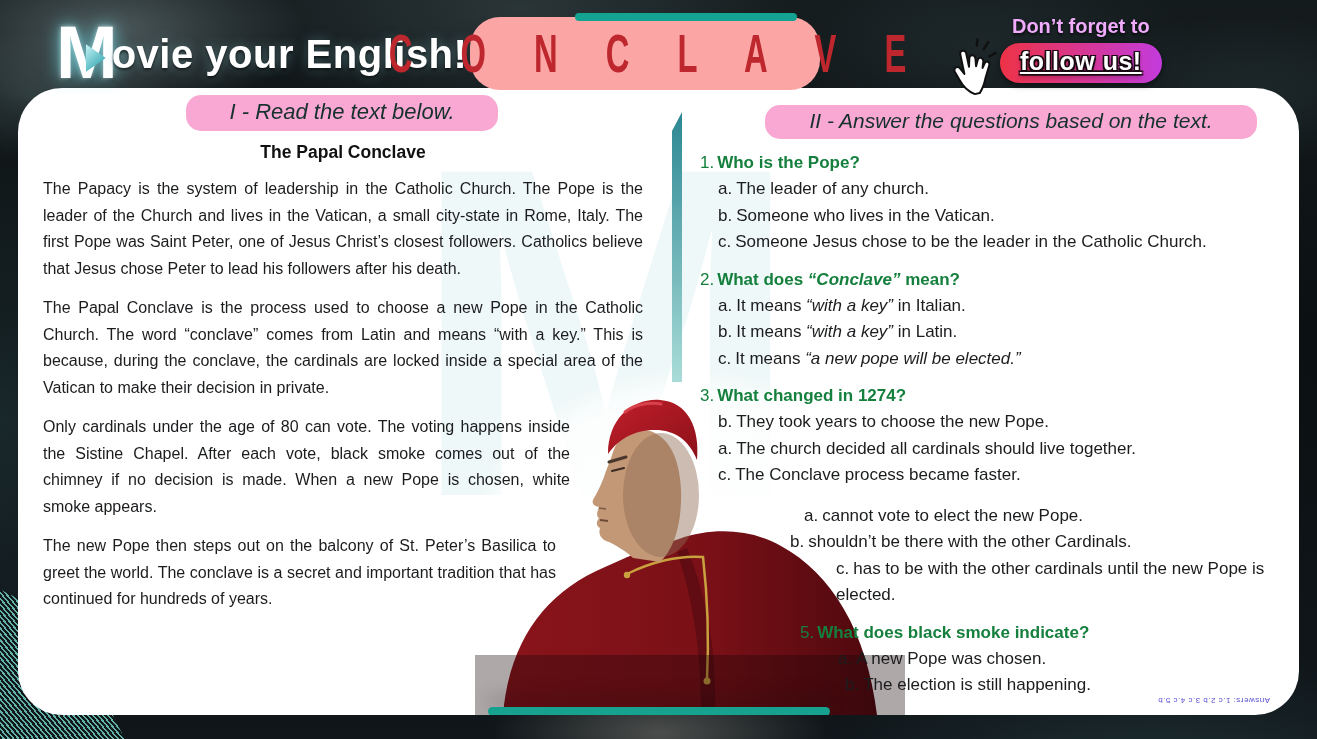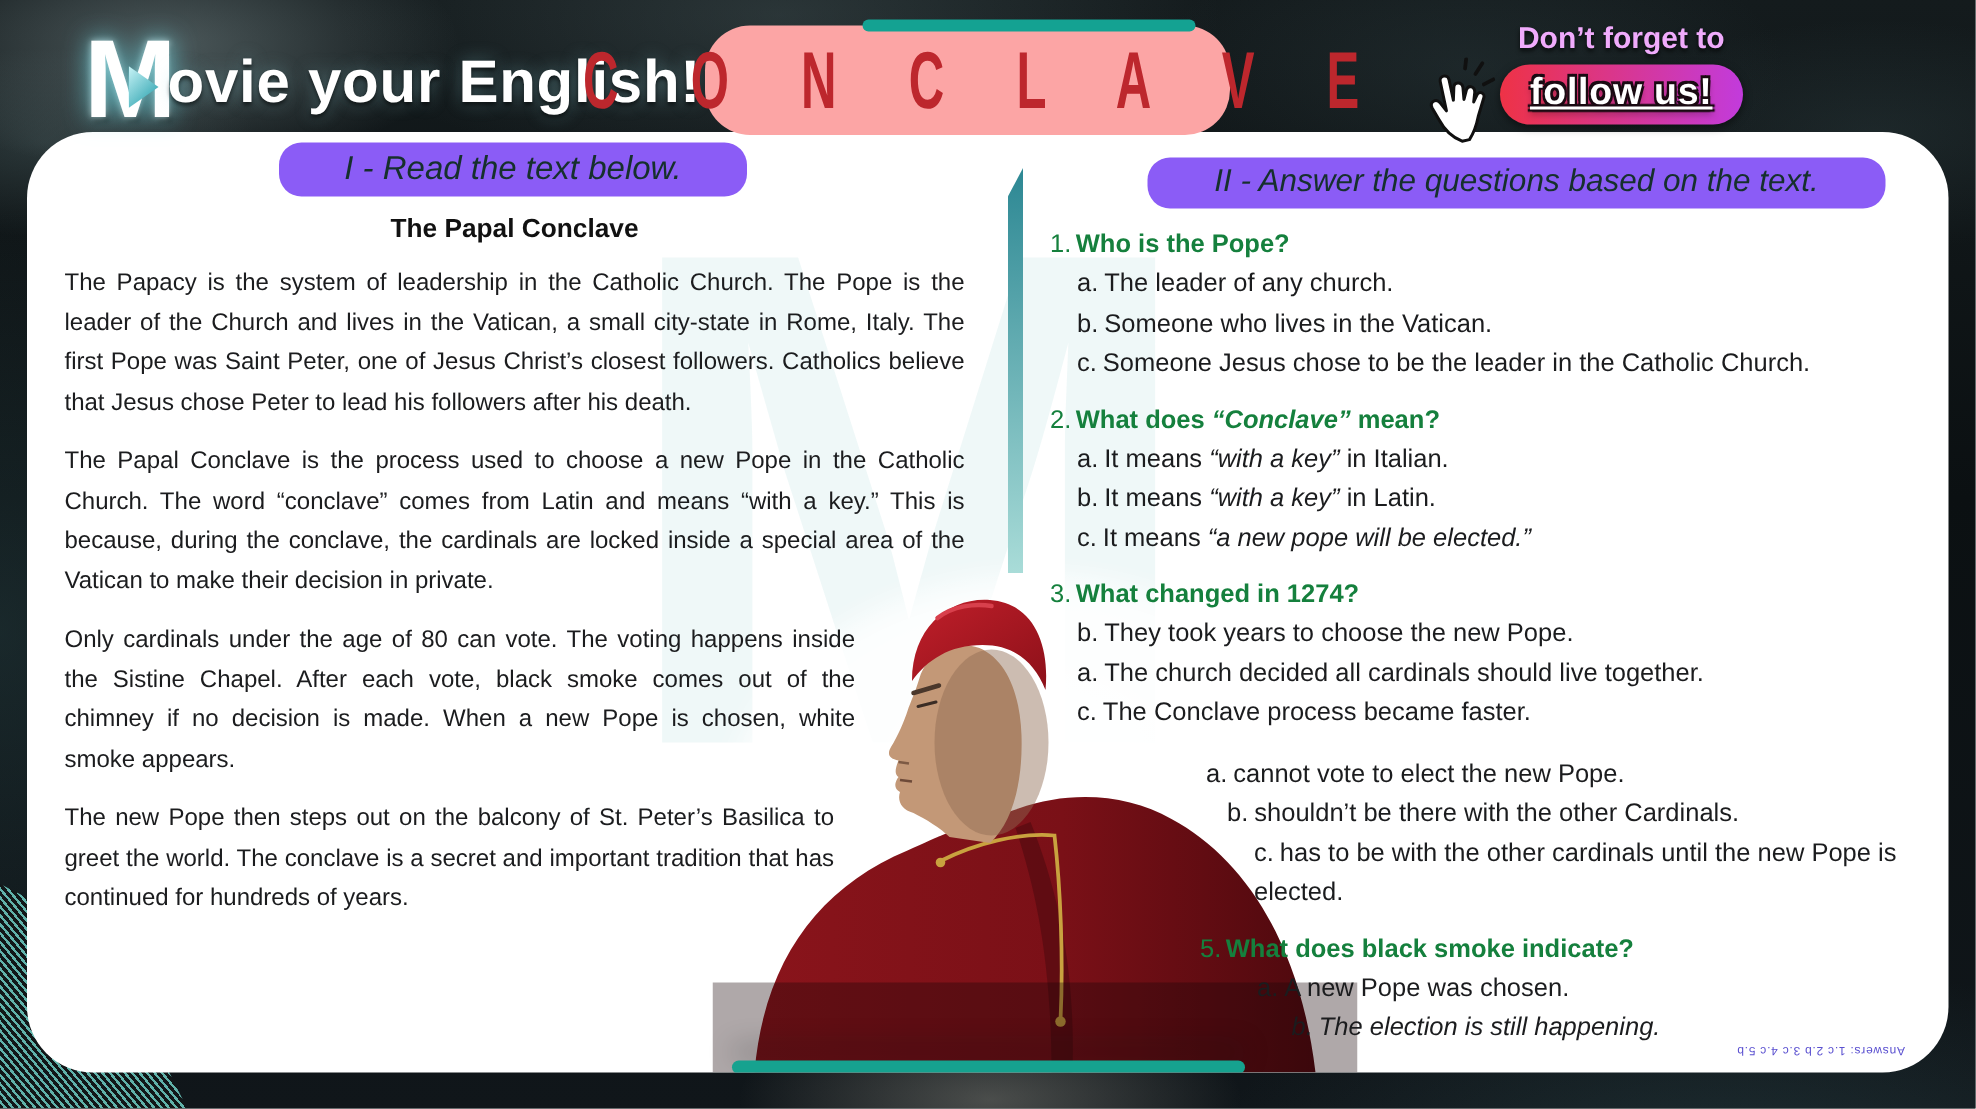--- a/index.html
+++ b/index.html
@@ -70,21 +70,21 @@
   
   .card {
     position:absolute; left:18px; top:88px; width:1281px; height:627px; z-index:2;
     background:#fff; border-radius:44px; overflow:hidden;
   }
   .watermark {
     position:absolute; left:392px; top:10px; z-index:0;
     font-size:470px; font-weight:700; color:rgba(35,160,150,0.07); line-height:1;
   }
   .pill {
-    background:#8b5cf6; color:#16302d; border-radius:15px;
+    background:#f9a8d4; color:#16302d; border-radius:15px;
     font-style:italic; text-align:center; padding:4px 0 6px 0;
   }
   .left-col { position:absolute; left:25px; top:7px; width:600px; z-index:3; }
   .left-col .pill { width:312px; margin-left:143px; font-size:22px; }
   .read-title { margin-top:11px; text-align:center; font-weight:700; font-size:17.5px; color:#111; }
   .para { margin-top:13px; font-size:16px; line-height:26.5px; color:#1b1c1e; text-align:justify; }
   .para.w3 { width:521px; } .para.w4 { width:527px; } .para.w5 { width:513px; }
   .divider {
     position:absolute; left:654px; top:24px; width:10px; height:270px; z-index:2;
     background:linear-gradient(180deg,#2c8793,#a9dcd8);
@@ -100,22 +100,22 @@
   .right-col { position:absolute; left:677px; top:17px; width:596px; z-index:3; }
   .right-col .pill { width:492px; margin-left:70px; font-size:21px; }
   .qblock { margin-top:14px; padding-left:5px; }
   .qhead { font-size:17px; color:#15803d; }
   .qnum { font-weight:400; margin-right:3px; }
   .qhead b { font-weight:700; }
   .opts { margin-left:18px; margin-top:3px; }
   .opt { font-size:17px; line-height:26.5px; color:#1b1c1e; }
   .letter { margin-right:4px; }
   .em { font-style:italic; }
-  .q4 { margin-left:72px; } .q4 .opt-a { margin-left:14px; } .q4 .opt-b { margin-left:28px; } .q4 .opt-c { margin-left:46px; }
-  .q5 { margin-left:100px; } .q5 .opt-a { margin-left:20px; } .q5 .opt-b { margin-left:43px;font-style:italic; }
+  .q4 { margin-left:72px; } .q4 .opt-a { margin-left:14px; } .q4 .opt-b { } .q4 .opt-c { margin-left:46px; }
+  .q5 { margin-left:100px; } .q5 .opt-a { margin-left:20px; } .q5 .opt-b { margin-left:27px; }
   .bottom-bar { position:absolute; left:470px; top:619px; width:342px; height:9px; border-radius:5px; background:#16a28f; z-index:4;
     box-shadow:0 -10px 18px rgba(10,20,20,0.25); }
   .answers-note {
     position:absolute; left:1112px; top:608px; width:140px; z-index:4;
     font-size:8px; color:#5a50d0; transform:rotate(180deg); text-align:left; letter-spacing:0.5px;
   }
 </style>
 </head>
 <body>
 

